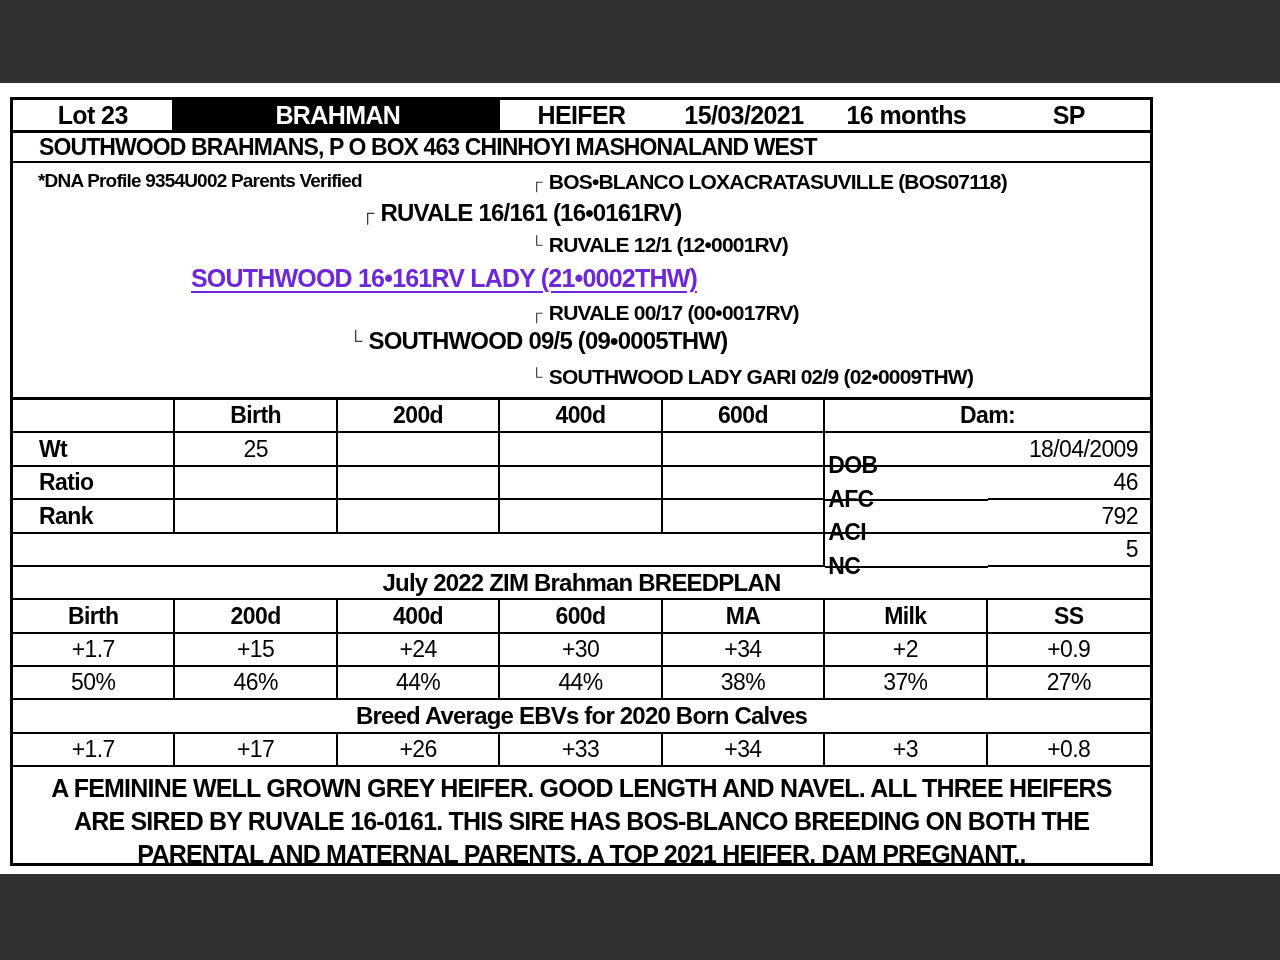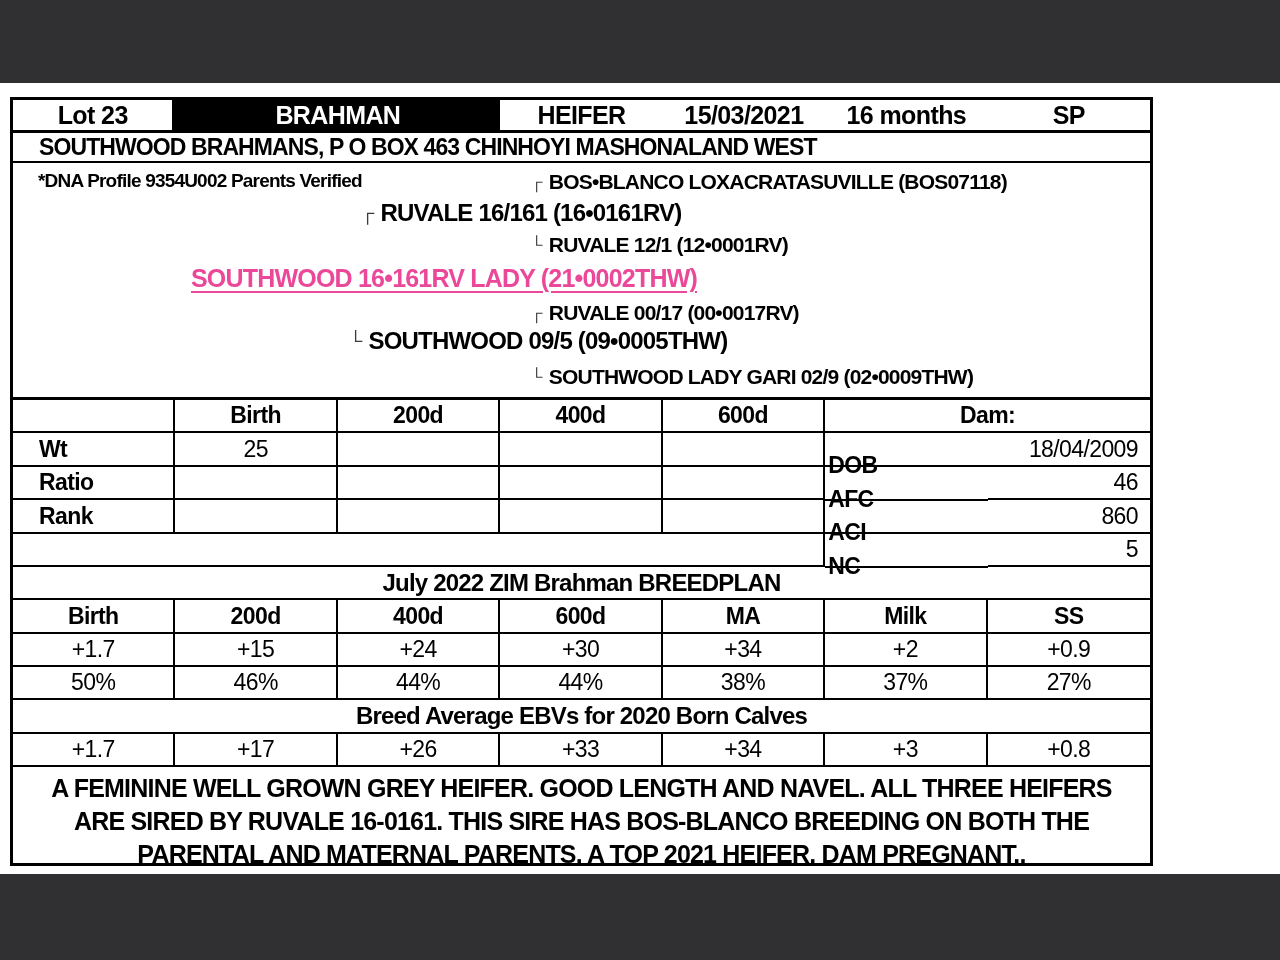--- a/index.html
+++ b/index.html
@@ -30,21 +30,21 @@
   .addr-row{height:30px;border-bottom:2px solid #000;display:flex;align-items:center;
     padding-left:26px;font-size:23px;font-weight:600;letter-spacing:-0.9px;}
 
   
   .pedigree{height:237px;border-bottom:3px solid #000;position:relative;}
   .p-line{position:absolute;white-space:nowrap;font-weight:600;letter-spacing:-0.8px;}
   .p-dna{left:25px;top:7px;font-size:19px;}
   .p-ss{left:518px;top:7px;font-size:21px;}
   .p-s{left:348px;top:36px;font-size:24px;}
   .p-sd{left:518px;top:70px;font-size:21px;}
-  .p-animal{left:178px;top:101px;font-size:25px;color:#ec4899;
+  .p-animal{left:178px;top:101px;font-size:25px;color:#6d28d9;
     text-decoration:underline;text-decoration-thickness:2px;text-underline-offset:4px;text-align:center;}
   .p-ds{left:518px;top:138px;font-size:21px;}
   .p-d{left:336px;top:164px;font-size:24px;}
   .p-dd{left:518px;top:202px;font-size:21px;}
   .branch{font-size:0.78em;color:#3a3a3a;margin-right:7px;font-weight:400;
     position:relative;top:-2px;}
 
   
   .g-table{display:grid;grid-template-columns:repeat(7,1fr);
     grid-template-rows:33px 34px 33px 34px 33px;}
@@ -134,21 +134,21 @@
     <div class="cell br ctr"></div>
     <div class="cell br damlabel">AFC</div>
     <div class="cell damval">46</div>
 
     <div class="cell br rowlabel">Rank</div>
     <div class="cell br ctr"></div>
     <div class="cell br ctr"></div>
     <div class="cell br ctr"></div>
     <div class="cell br ctr"></div>
     <div class="cell br damlabel">ACI</div>
-    <div class="cell damval">860</div>
+    <div class="cell damval">792</div>
 
     <div class="cell br span5"></div>
     <div class="cell br damlabel">NC</div>
     <div class="cell damval">5</div>
   </div>
 
   <div class="row title-row">July 2022 ZIM Brahman BREEDPLAN</div>
 
   <div class="grid7 hdr r34">
     <div class="cell">Birth</div>

